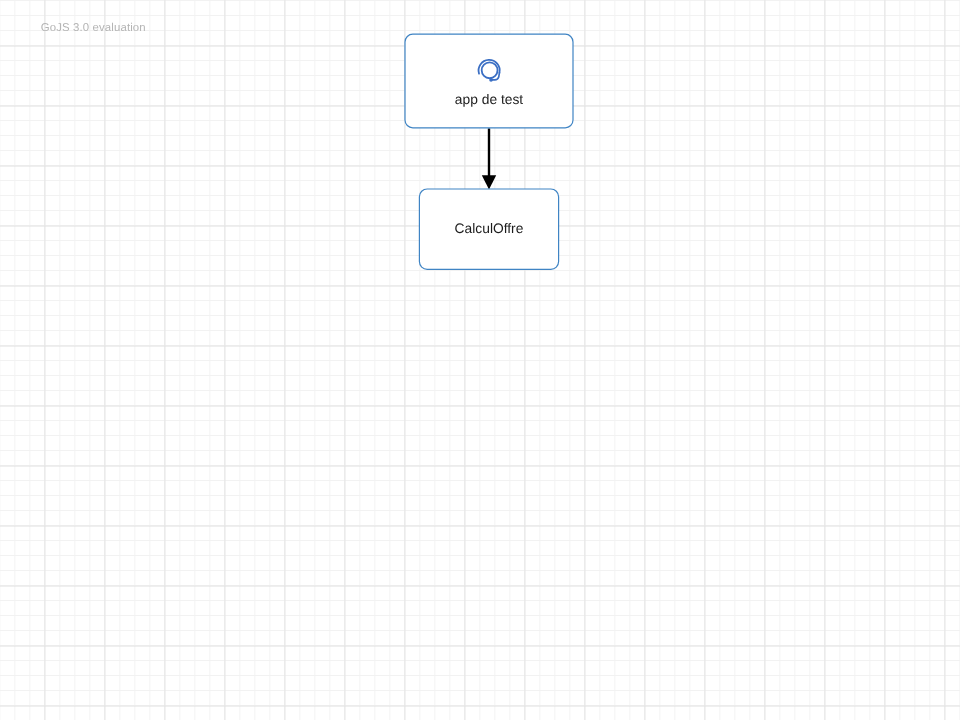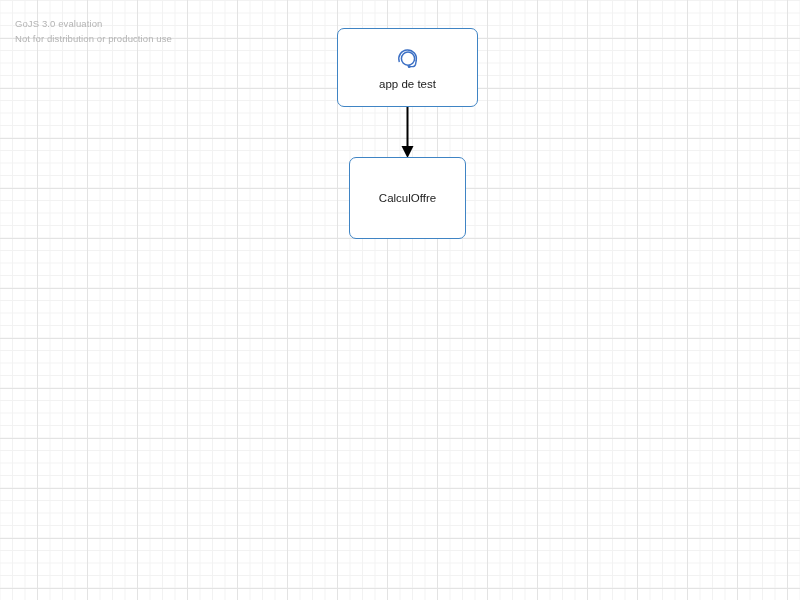--- a/index.html
+++ b/index.html
@@ -35,21 +35,21 @@
       -13px -12px,
       -13px -12px,
       -0.5px -12.5px,
       -0.5px -12.5px;
     overflow: hidden;
   }
 
   
   #watermark {
     position: absolute;
-    left: 15px;
+    left: 34px;
     top: 16px;
     line-height: 15px;
     font-size: 9.5px;
     color: #b4b4b4;
     white-space: nowrap;
     user-select: none;
   }
   #watermark div { letter-spacing: 0.1px; }
 
   
@@ -79,41 +79,40 @@
   #node-app-de-test {
     left: 337px;
     top: 28px;
     width: 141px;
     height: 79px;
   }
   #node-calcul-offre {
     left: 349px;
     top: 157px;
     width: 117px;
-    height: 82px;
+    height: 68px;
   }
 
   
   #link-layer {
     position: absolute;
     left: 0;
     top: 0;
     width: 800px;
     height: 600px;
     pointer-events: none;
   }
 </style>
 </head>
 <body>
 
 <div id="diagram-canvas">
 
   <div id="watermark">
     <div>GoJS 3.0 evaluation</div>
-    <div>Not for distribution or production use</div>
   </div>
 
   <svg id="link-layer" width="800" height="600" viewBox="0 0 800 600" xmlns="http://www.w3.org/2000/svg">
     <g>
       <line x1="407.5" y1="107" x2="407.5" y2="150" stroke="#000000" stroke-width="2"></line>
       <polygon points="407.5,158 401.5,146 413.5,146" fill="#000000"></polygon>
     </g>
   </svg>
 
   <div id="node-app-de-test" class="node">

